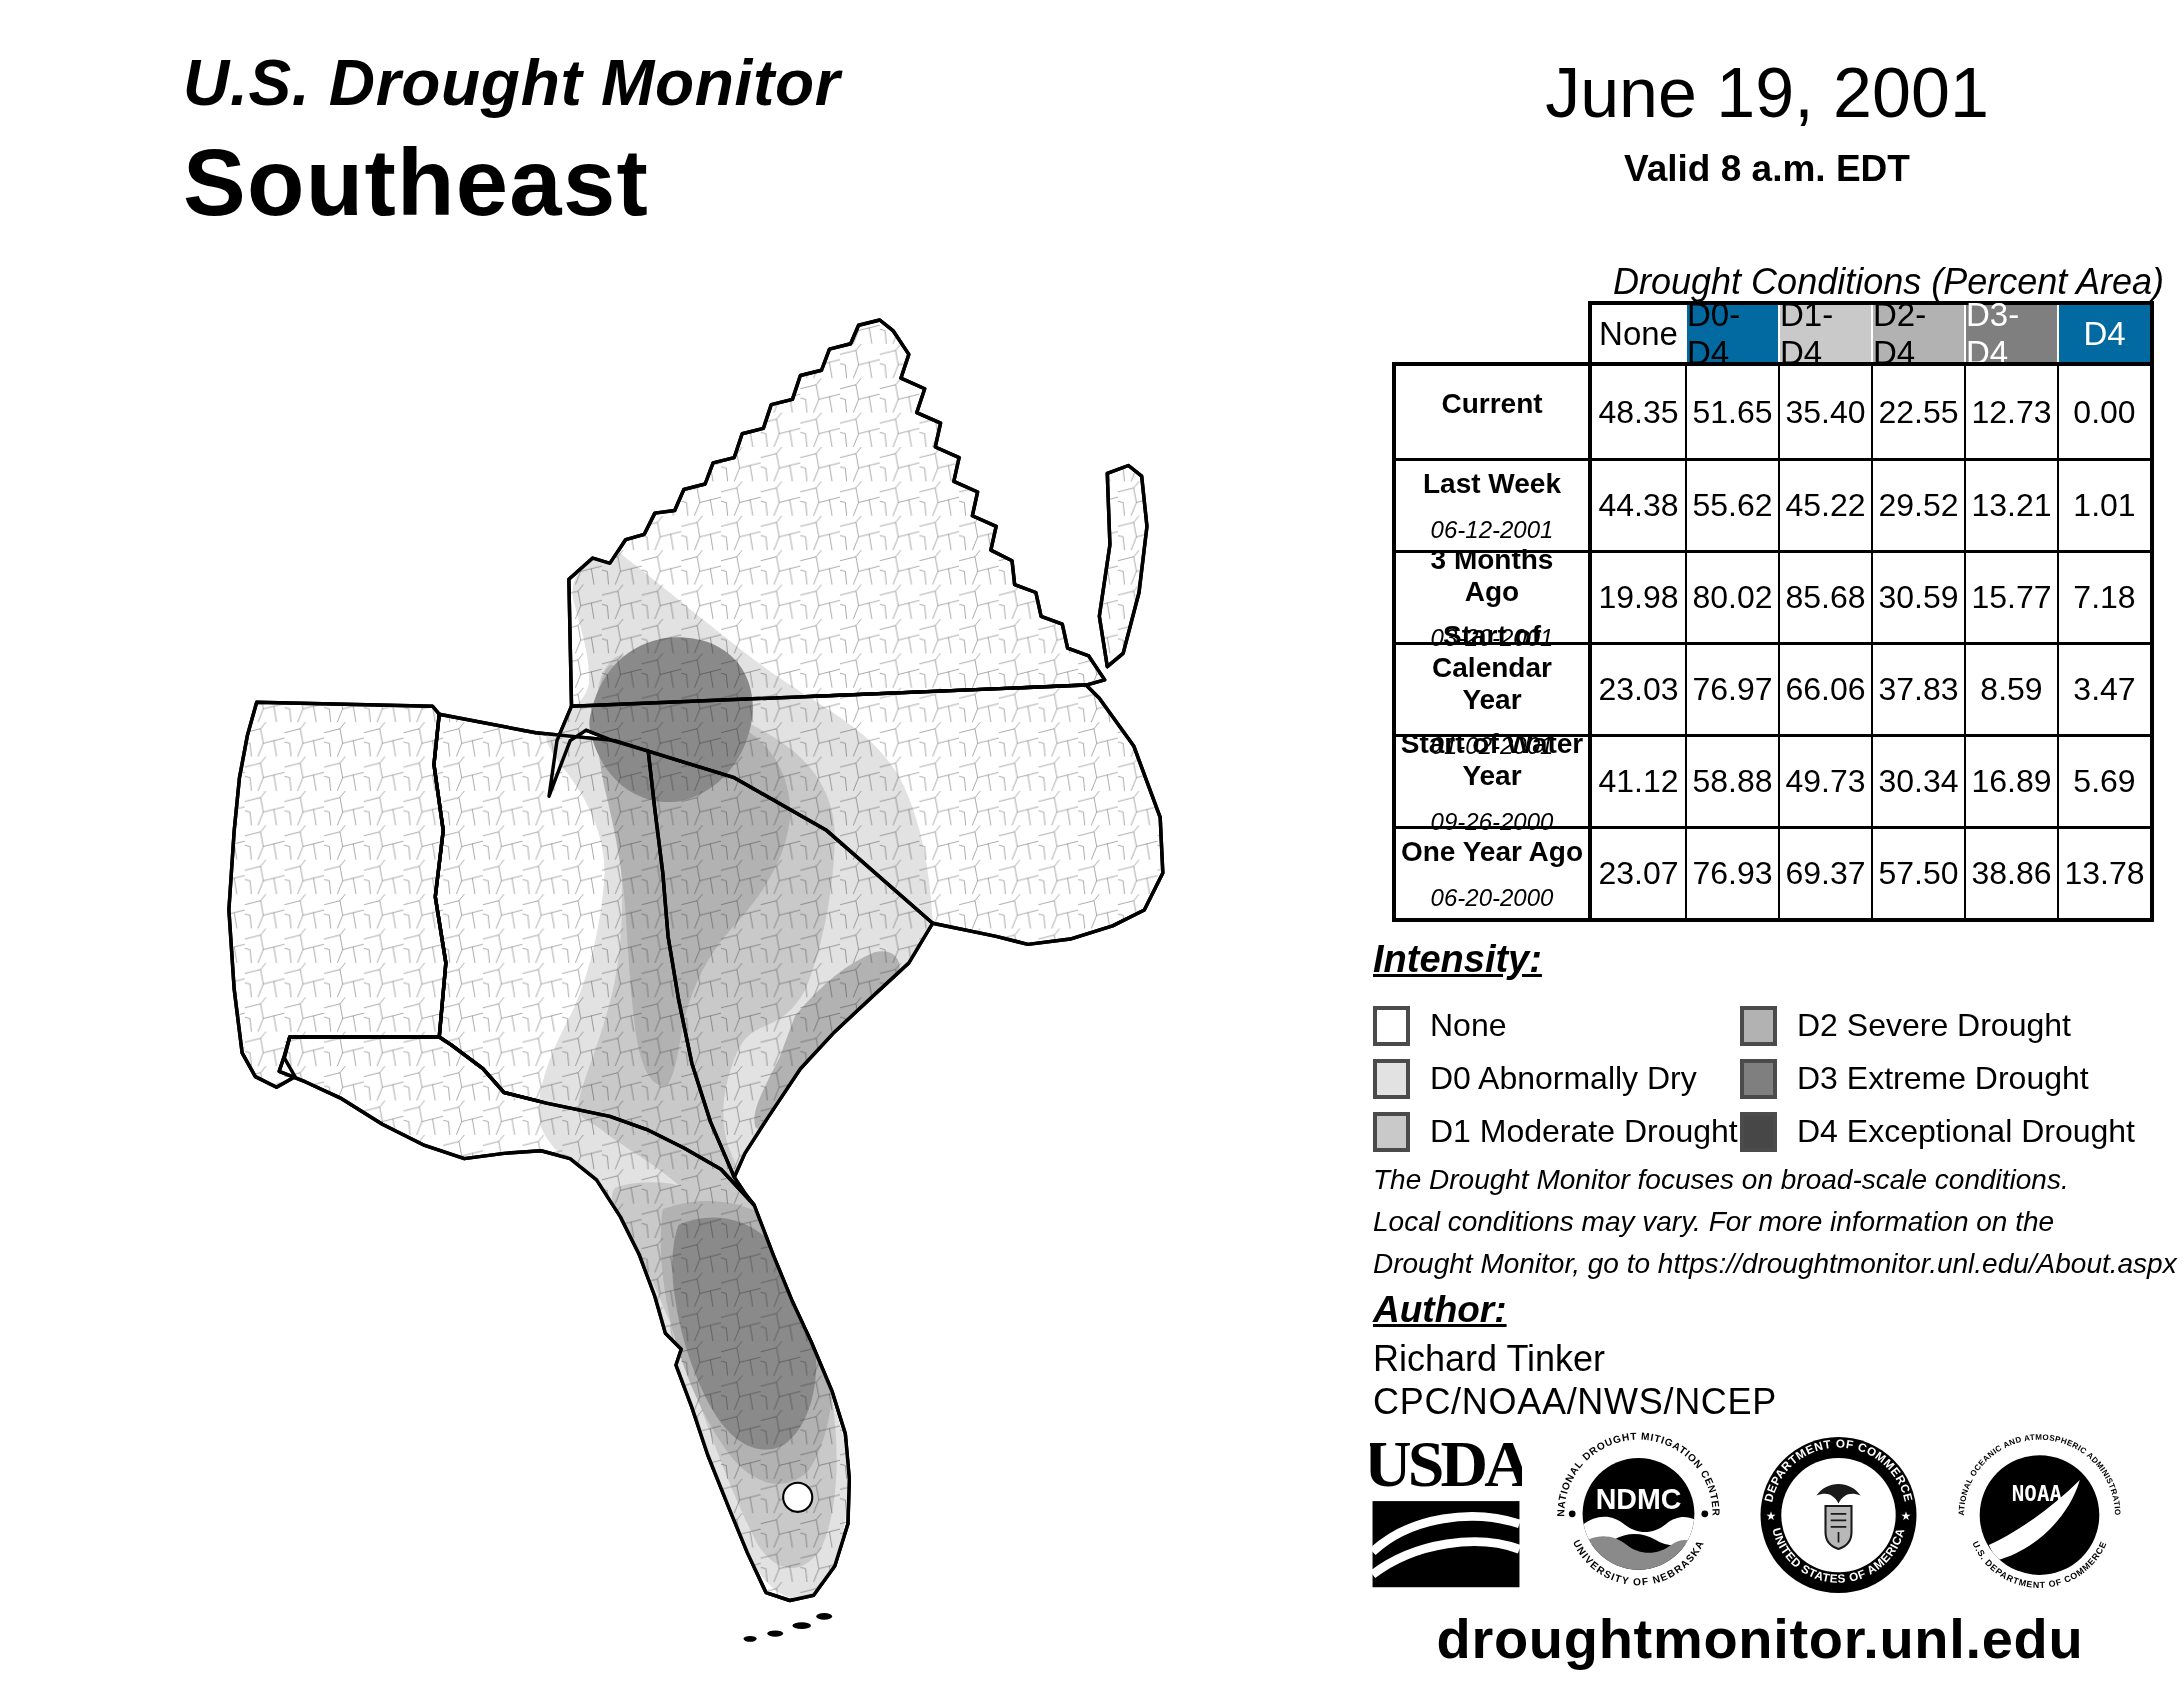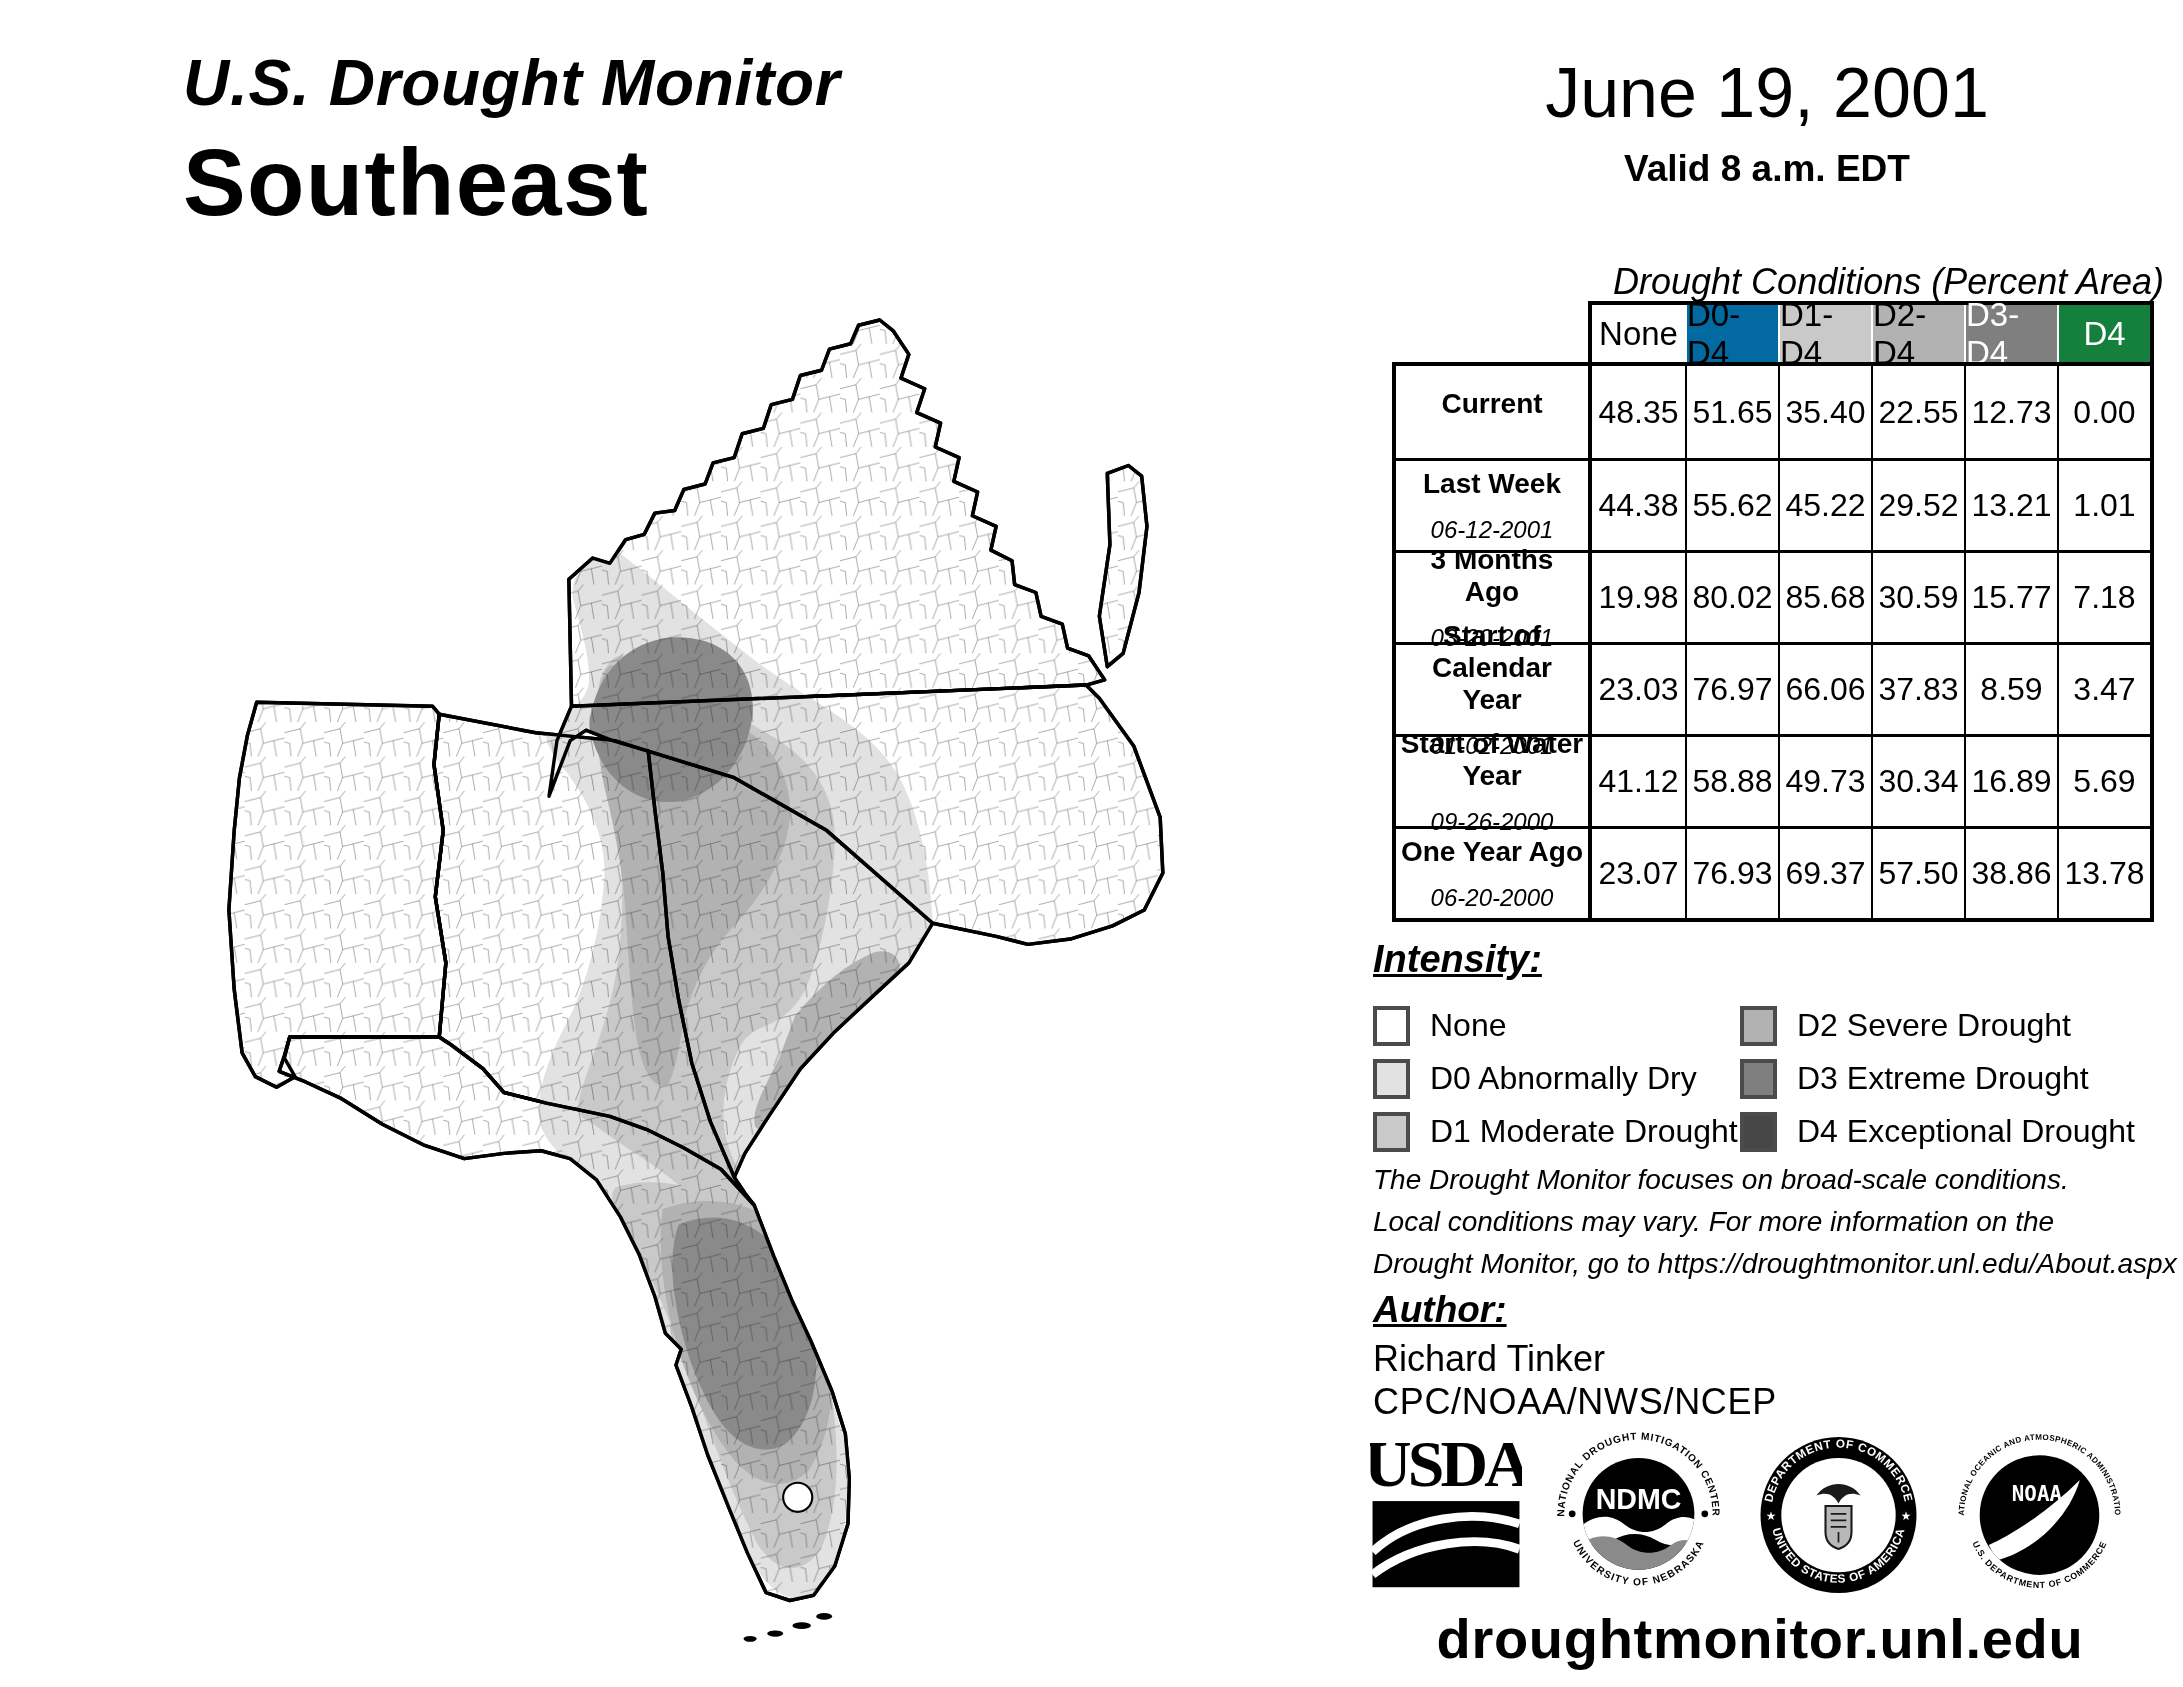--- a/index.html
+++ b/index.html
@@ -155,21 +155,21 @@
 </div>
 
 <div class="abs tbl-title">Drought Conditions (Percent Area)</div>
 
 <div class="abs hdr-grid">
   <div class="hcell" style="background-color: rgb(255, 255, 255); color: rgb(0, 0, 0);">None</div>
   <div class="hcell" style="background-color: #0369a1; color: rgb(0, 0, 0);">D0-D4</div>
   <div class="hcell" style="background-color: rgb(201, 201, 201); color: rgb(0, 0, 0);">D1-D4</div>
   <div class="hcell" style="background-color: rgb(178, 178, 178); color: rgb(0, 0, 0);">D2-D4</div>
   <div class="hcell" style="background-color: rgb(127, 127, 127); color: rgb(255, 255, 255);">D3-D4</div>
-  <div class="hcell" style="background-color: #15803d; color: rgb(255, 255, 255);">D4</div>
+  <div class="hcell" style="background-color: #0369a1; color: rgb(255, 255, 255);">D4</div>
 </div>
 
 <div class="abs body-grid">
 
   <div class="lab">
       <span class="l1">Current</span>
       <span class="l2"></span>
     </div>
   <div class="vcell vfirst">48.35</div>
   <div class="vcell">51.65</div>

